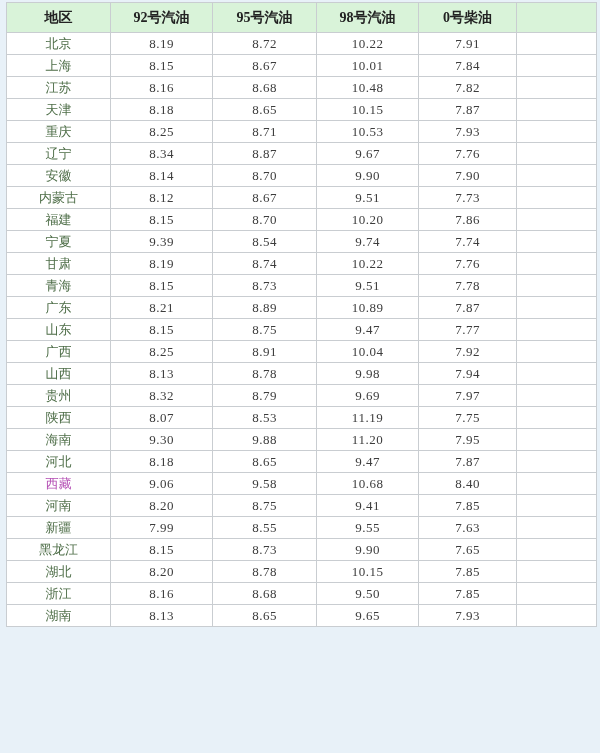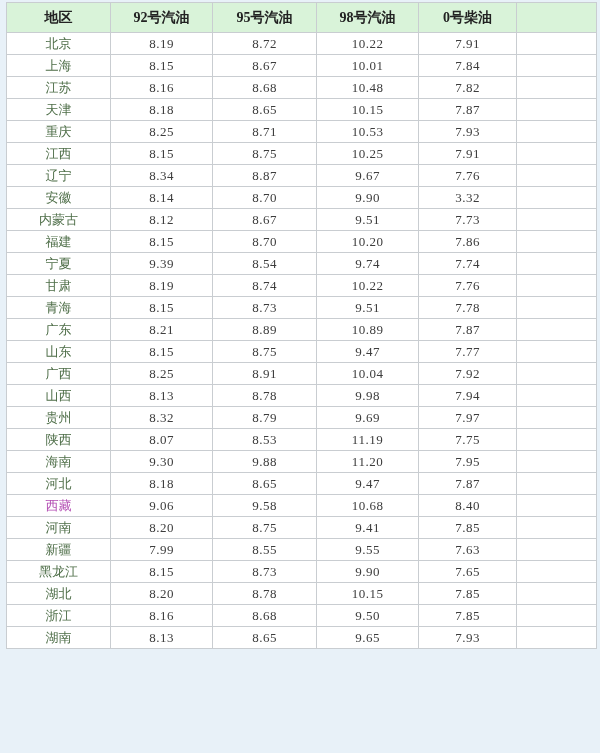--- a/index.html
+++ b/index.html
@@ -134,46 +134,36 @@
       <a class="region-link">重庆</a>
     </td>
     <td>8.25</td>
     <td>8.71</td>
     <td>10.53</td>
     <td>7.93</td>
     <td></td>
   </tr>
         <tr>
     <td>
-      <a class="region-link">江西</a>
-    </td>
-    <td>8.15</td>
-    <td>8.75</td>
-    <td>10.25</td>
-    <td>7.91</td>
-    <td></td>
-  </tr>
-        <tr>
-    <td>
       <a class="region-link">辽宁</a>
     </td>
     <td>8.34</td>
     <td>8.87</td>
     <td>9.67</td>
     <td>7.76</td>
     <td></td>
   </tr>
         <tr>
     <td>
       <a class="region-link">安徽</a>
     </td>
     <td>8.14</td>
     <td>8.70</td>
     <td>9.90</td>
-    <td>3.32</td>
+    <td>7.90</td>
     <td></td>
   </tr>
         <tr>
     <td>
       <a class="region-link">内蒙古</a>
     </td>
     <td>8.12</td>
     <td>8.67</td>
     <td>9.51</td>
     <td>7.73</td>

